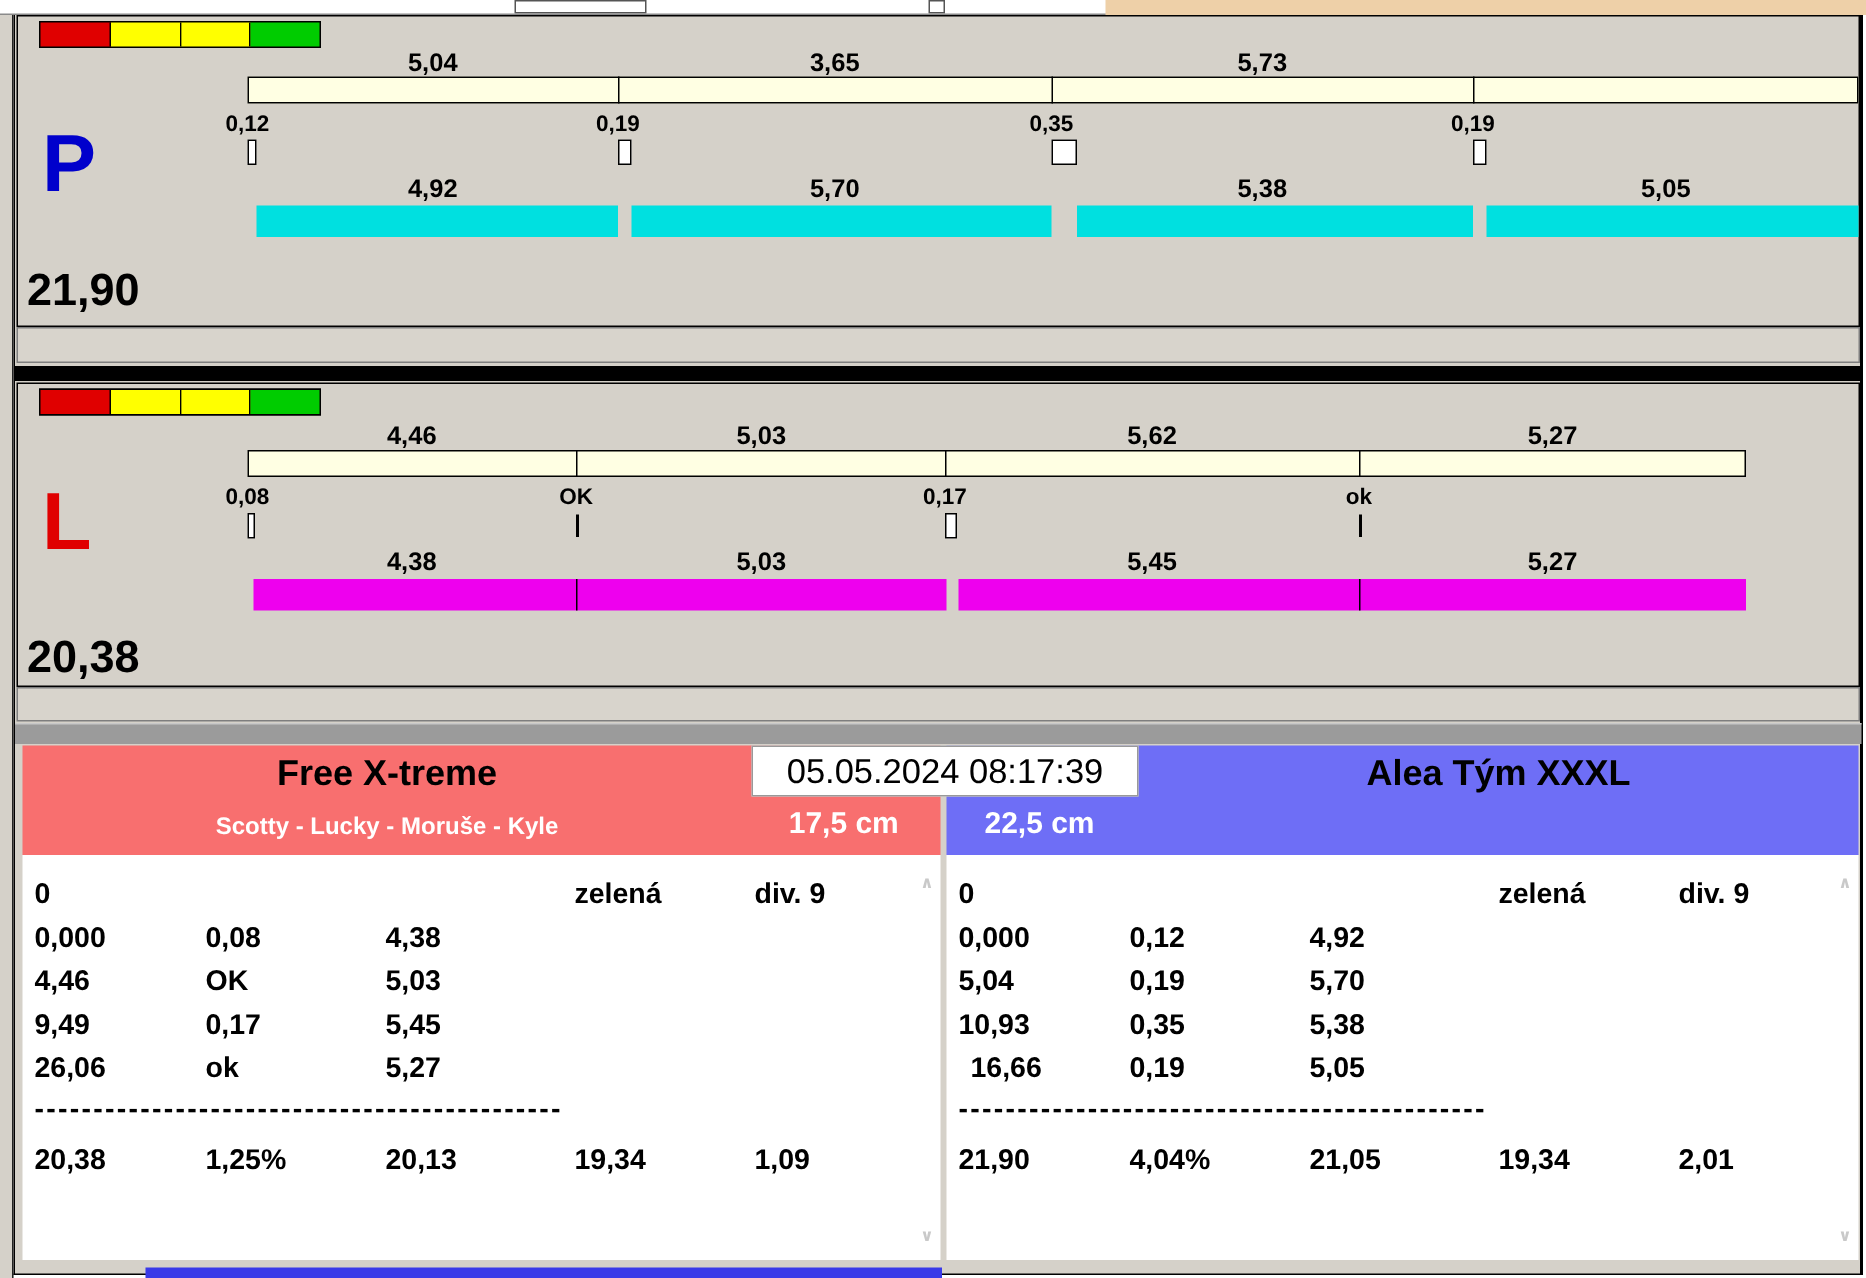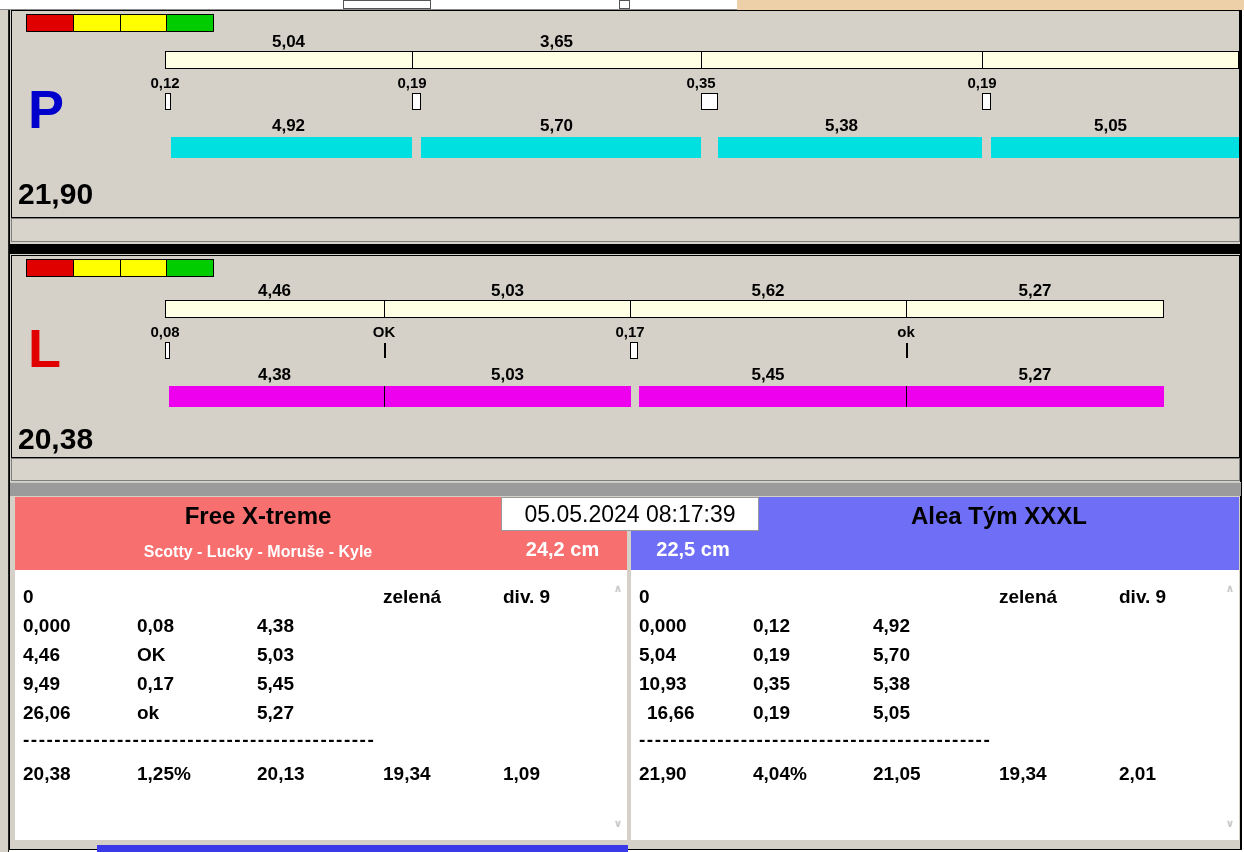--- a/index.html
+++ b/index.html
@@ -115,20 +115,21 @@
           <div class="lbl cross" style="left: -40px; width: 80px; top: 42px;">0,12</div>
           <div class="marker-box" style="left: 0px; width: 6px; top: 60px;"></div>
           <div class="lbl" style="left: 0px; width: 247px; top: 84px;">4,92</div>
           <div class="color-seg" style="left: 6px; width: 241px; top: 104px; background: rgb(0, 224, 224);"></div>
           <div class="lbl" style="left: 247px; width: 289px; top: 0px;">3,65</div>
           <div class="vline" style="left: 247px; top: 18px; height: 18px; z-index: 2;"></div>
           <div class="lbl cross" style="left: 207px; width: 80px; top: 42px;">0,19</div>
           <div class="marker-box" style="left: 247px; width: 9px; top: 60px;"></div>
           <div class="lbl" style="left: 247px; width: 289px; top: 84px;">5,70</div>
           <div class="color-seg" style="left: 256px; width: 280px; top: 104px; background: rgb(0, 224, 224);"></div>
+          <div class="lbl" style="left: 536px; width: 281px; top: 0px;">5,73</div>
           <div class="vline" style="left: 536px; top: 18px; height: 18px; z-index: 2;"></div>
           <div class="lbl cross" style="left: 496px; width: 80px; top: 42px;">0,35</div>
           <div class="marker-box" style="left: 536px; width: 17px; top: 60px;"></div>
           <div class="lbl" style="left: 536px; width: 281px; top: 84px;">5,38</div>
           <div class="color-seg" style="left: 553px; width: 264px; top: 104px; background: rgb(0, 224, 224);"></div>
           <div class="vline" style="left: 817px; top: 18px; height: 18px; z-index: 2;"></div>
           <div class="lbl cross" style="left: 777px; width: 80px; top: 42px;">0,19</div>
           <div class="marker-box" style="left: 817px; width: 9px; top: 60px;"></div>
           <div class="lbl" style="left: 817px; width: 257px; top: 84px;">5,05</div>
           <div class="color-seg" style="left: 826px; width: 248px; top: 104px; background: rgb(0, 224, 224);"></div>
@@ -180,21 +181,21 @@
     <div class="substrip substrip-l"></div>
 
     <div class="gray-band"></div>
 
     <div class="bottom-area">
 
       <div class="team-panel tleft">
         <div class="team-header" style="background: rgb(248, 111, 111);">
           <div class="team-name">Free X-treme</div>
           <div class="team-dogs">Scotty - Lucky - Moruše - Kyle</div>
-          <div class="team-height">24,2 cm</div>
+          <div class="team-height">17,5 cm</div>
         </div>
         <div class="team-table">
           <div class="table-body">
               <div class="trow">
                 <div class="tcell" style="left: 8px;">0</div>
                 <div class="tcell" style="left: 368px;">zelená</div>
                 <div class="tcell" style="left: 488px;">div. 9</div>
               </div>
               <div class="trow">
                 <div class="tcell" style="left: 8px;">0,000</div>

